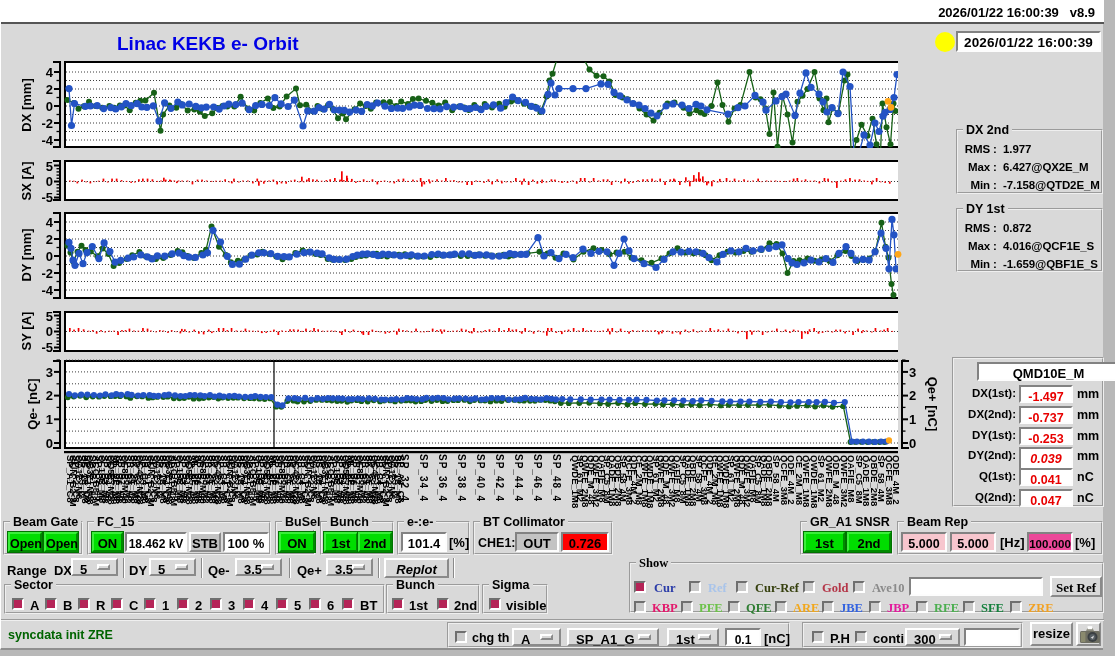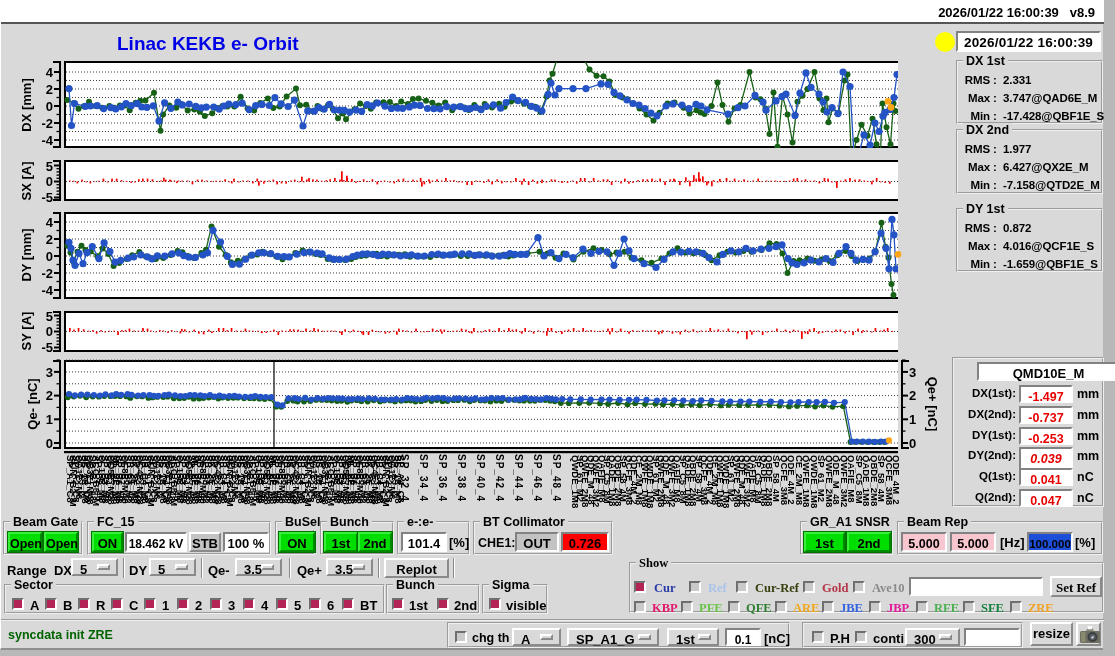--- a/index.html
+++ b/index.html
@@ -1611,26 +1611,20 @@
           <text x="0" y="0" font-size="9.5" font-weight="bold" fill="#000" transform="translate(869.9,401) rotate(90)">QBDE_2M8</text>
           <text x="0" y="0" font-size="9.5" font-weight="bold" fill="#000" transform="translate(877.4,401) rotate(90)">SP_58_4M</text>
           <text x="0" y="0" font-size="9.5" font-weight="bold" fill="#000" transform="translate(884.9,401) rotate(90)">QCFE_3M8</text>
           <text x="0" y="0" font-size="9.5" font-weight="bold" fill="#000" transform="translate(892.4,401) rotate(90)">QDE_4M_2</text>
         </g>
       </svg>
 <div class="txt" style="left:116px;top:33px;font-size:19px;color:#0000e6;">Linac KEKB e- Orbit</div>
       <div class="abs" style="left:934;top:32px"></div>
       <div class="abs" style="left:934px;top:32px;width:20px;height:20px;border-radius:50%;background:#ffff00"></div>
       <div class="sunk" style="left:955px;top:31px;width:145px;height:21px;"><span style="font-size:13.5px;line-height:18px;letter-spacing:0.2px">2026/01/22 16:00:39</span></div>
-      <div class="fr" style="left:955px;top:60px;width:147px;height:64px;">
-        <div class="frlab">DX 1st</div>
-        <div class="txt" style="left:2px;top:12px;font-size:11.5px;letter-spacing:-0.1px"><span style="display:inline-block;width:30px;text-align:right">RMS</span>&nbsp;:&nbsp;&nbsp;2.331</div>
-        <div class="txt" style="left:2px;top:30px;font-size:11.5px;letter-spacing:-0.1px"><span style="display:inline-block;width:30px;text-align:right">Max</span>&nbsp;:&nbsp;&nbsp;3.747@QAD6E_M</div>
-        <div class="txt" style="left:2px;top:48px;font-size:11.5px;letter-spacing:-0.1px"><span style="display:inline-block;width:30px;text-align:right">Min</span>&nbsp;:&nbsp;&nbsp;-17.428@QBF1E_S</div>
-      </div>
       <div class="fr" style="left:955px;top:129px;width:147px;height:65px;">
         <div class="frlab">DX 2nd</div>
         <div class="txt" style="left:2px;top:12px;font-size:11.5px;letter-spacing:-0.1px"><span style="display:inline-block;width:30px;text-align:right">RMS</span>&nbsp;:&nbsp;&nbsp;1.977</div>
         <div class="txt" style="left:2px;top:30px;font-size:11.5px;letter-spacing:-0.1px"><span style="display:inline-block;width:30px;text-align:right">Max</span>&nbsp;:&nbsp;&nbsp;6.427@QX2E_M</div>
         <div class="txt" style="left:2px;top:48px;font-size:11.5px;letter-spacing:-0.1px"><span style="display:inline-block;width:30px;text-align:right">Min</span>&nbsp;:&nbsp;&nbsp;-7.158@QTD2E_M</div>
       </div>
       <div class="fr" style="left:955px;top:208px;width:147px;height:64px;">
         <div class="frlab">DY 1st</div>
         <div class="txt" style="left:2px;top:12px;font-size:11.5px;letter-spacing:-0.1px"><span style="display:inline-block;width:30px;text-align:right">RMS</span>&nbsp;:&nbsp;&nbsp;0.872</div>
         <div class="txt" style="left:2px;top:30px;font-size:11.5px;letter-spacing:-0.1px"><span style="display:inline-block;width:30px;text-align:right">Max</span>&nbsp;:&nbsp;&nbsp;4.016@QCF1E_S</div>
@@ -1692,21 +1686,21 @@
       <div class="fr" style="left:799px;top:521px;width:93px;height:34px;">
         <div class="frlab">GR_A1 SNSR</div>
         <div class="grn" style="left:2px;top:9px;width:41px;height:20px;"><span style="font-size:13px;line-height:17px">1st</span></div>
         <div class="grn" style="left:45px;top:9px;width:44px;height:20px;"><span style="font-size:13px;line-height:17px">2nd</span></div>
       </div>
       <div class="fr" style="left:896px;top:521px;width:206px;height:34px;">
         <div class="frlab">Beam Rep</div>
         <div class="sunk" style="left:2px;top:9px;width:46px;height:20px;background:#f7c6ce"><span style="font-size:12.5px;line-height:17px">5.000</span></div>
         <div class="sunk" style="left:51px;top:9px;width:46px;height:20px;background:#f7c6ce"><span style="font-size:12.5px;line-height:17px">5.000</span></div>
         <div class="txt" style="left:101px;top:12px;font-size:13px;color:#000;">[Hz]</div>
-        <div class="sunk" style="left:128px;top:9px;width:46px;height:20px;background:#1d4ed8"><span style="font-size:11.5px;line-height:17px">100.000</span></div>
+        <div class="sunk" style="left:128px;top:9px;width:46px;height:20px;background:#ec4899"><span style="font-size:11.5px;line-height:17px">100.000</span></div>
         <div class="txt" style="left:176px;top:12px;font-size:13px;color:#000;">[%]</div>
       </div>
       <div class="txt" style="left:6px;top:563px;font-size:13px;color:#000;">Range&nbsp; DX</div>
       <div class="opt" style="left:70px;top:558px;width:47px;height:18px">
         <s>5</s>
         <i></i>
       </div>
       <div class="vsep" style="left:122px;top:558px;width:2px;height:20px;"></div>
       <div class="txt" style="left:128px;top:563px;font-size:13px;color:#000;">DY</div>
       <div class="opt" style="left:148px;top:558px;width:47px;height:18px">
@@ -1719,21 +1713,21 @@
         <s>3.5</s>
         <i></i>
       </div>
       <div class="vsep" style="left:288px;top:558px;width:2px;height:20px;"></div>
       <div class="txt" style="left:296px;top:563px;font-size:13px;color:#000;">Qe+</div>
       <div class="opt" style="left:325px;top:558px;width:47px;height:18px">
         <s>3.5</s>
         <i></i>
       </div>
       <div class="vsep" style="left:377px;top:558px;width:2px;height:20px;"></div>
-      <div class="raise" style="left:383px;top:558px;width:65px;height:20px;"><span style="font-size:13px;line-height:17px">Replot</span></div>
+      <div class="raise" style="left:383px;top:558px;width:65px;height:20px;font-style:italic;"><span style="font-size:13px;line-height:17px">Replot</span></div>
       <div class="vsep" style="left:452px;top:558px;width:2px;height:20px;"></div>
       <div class="fr" style="left:628px;top:562px;width:475px;height:51px;font-family:Liberation Serif, serif;">
         <div class="frlab">Show</div>
         <div class="cb " style="left:3px;top:17px"></div>
         <div class="txt" style="left:23px;top:17px;font-size:12.5px;color:#2a3ba8;">Cur</div>
         <div class="cb cbu" style="left:58px;top:17px"></div>
         <div class="txt" style="left:77px;top:17px;font-size:12.5px;color:#a9c4ea;">Ref</div>
         <div class="cb cbu" style="left:105px;top:17px"></div>
         <div class="txt" style="left:124px;top:17px;font-size:12.5px;color:#36400e;">Cur-Ref</div>
         <div class="cb cbu" style="left:172px;top:17px"></div>

